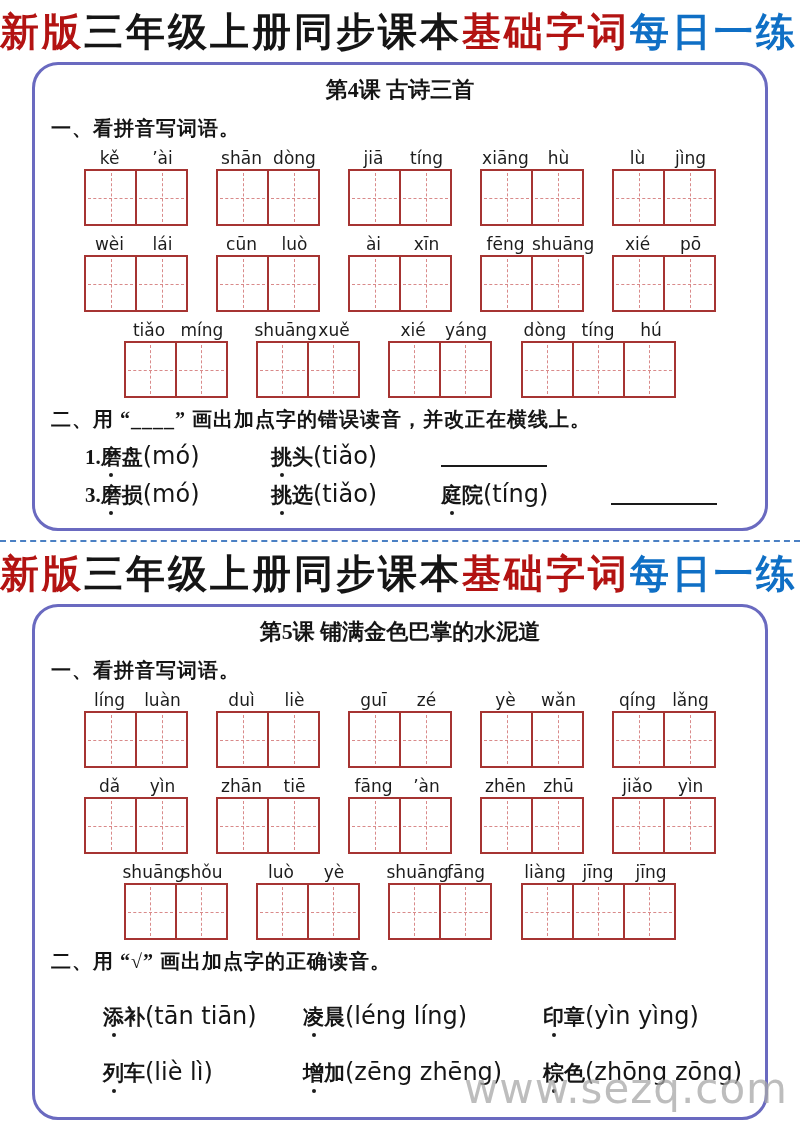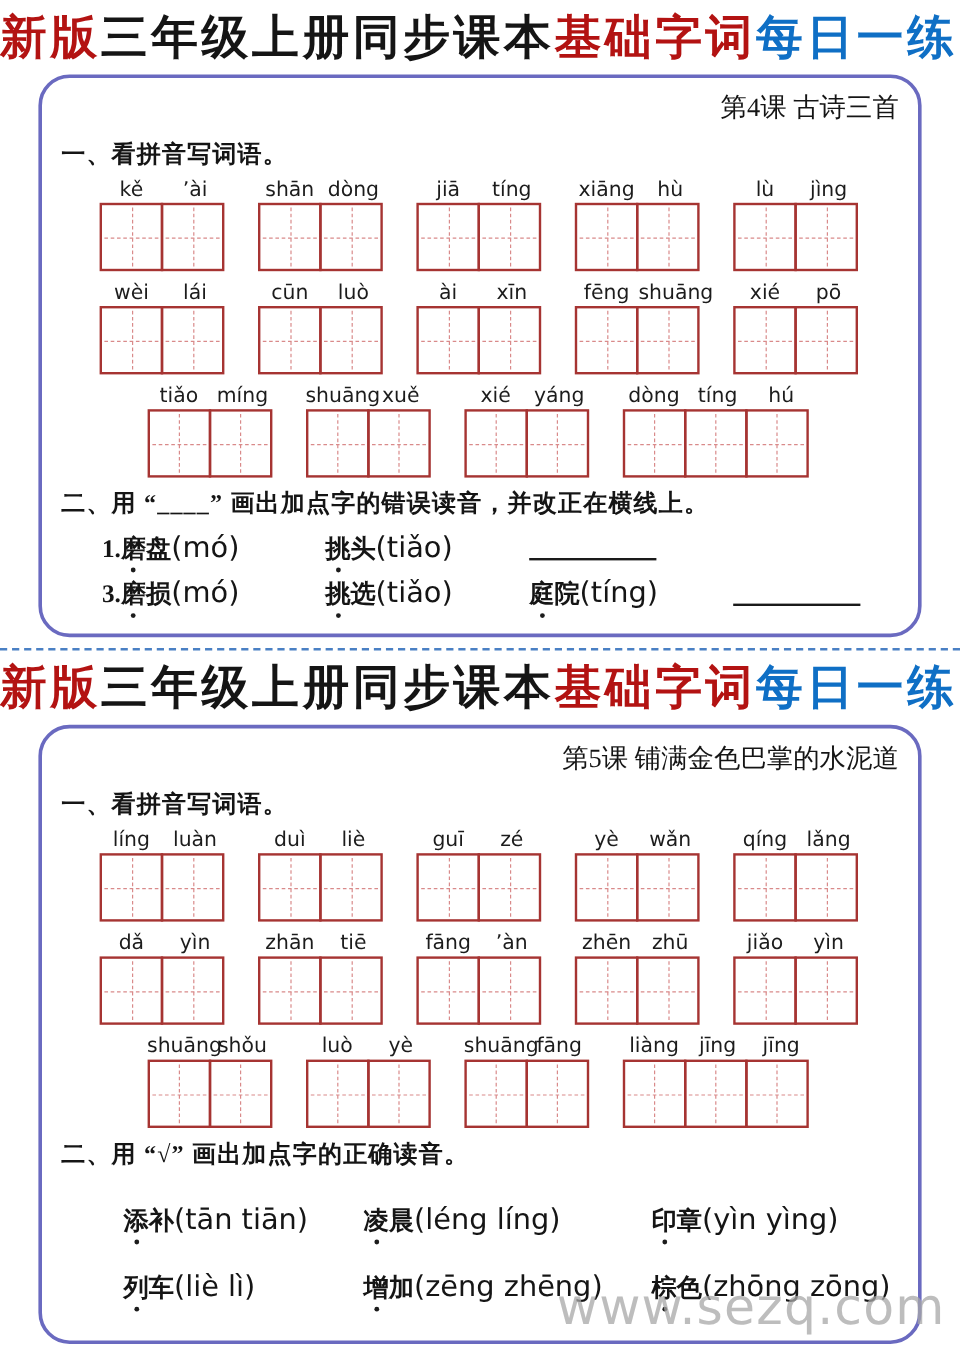--- a/index.html
+++ b/index.html
@@ -7,25 +7,25 @@
     --divider:#4a80c4; --ink:#151515;
   }
   *{box-sizing:border-box; margin:0; padding:0;}
   html,body{width:800px; background:#ffffff;}
   body{height:1131px; overflow:hidden; position:relative;
        font-family:"Liberation Serif","DejaVu Serif",serif; color:var(--ink);}
   .sheet-title{font-size:39px; font-weight:bold;
        letter-spacing:3px; line-height:52px; margin-top:6px; white-space:nowrap;}
   .card{border:3px solid var(--card-border); border-radius:26px;
        margin:4px 32px 0; padding:6px 16px 10px;}
-  .lesson-title{text-align:right; font-size:22px; font-weight:normal; margin:4px 0 10px;}
+  .lesson-title{text-align:center; font-size:22px; font-weight:bold; margin:4px 0 10px;}
   .ex-label{font-size:20px; font-weight:bold; margin:4px 0 6px; letter-spacing:1px;}
   
   .prow{display:flex; justify-content:center; gap:26px; margin-bottom:8px;}
-  .pgroup{display:flex; flex-direction:column; }
+  .pgroup{display:flex; flex-direction:column; align-items:center;}
   .pys{display:flex; margin-bottom:1px;}
   .pys span{display:inline-block; width:53px; text-align:center; font-size:17px;
        font-family:"DejaVu Sans","Liberation Sans",sans-serif; color:#1c1c1c; white-space:nowrap;}
   .cells{display:flex;}
   .cell{width:53px; height:57px; border:2px solid var(--box-border); position:relative;}
   .cell + .cell{margin-left:-2px;}
   .cell::before{content:""; position:absolute; left:2px; right:2px; top:50%;
        border-top:1px dashed var(--box-guide);}
   .cell::after{content:""; position:absolute; top:2px; bottom:2px; left:50%;
        border-left:1px dashed var(--box-guide);}

